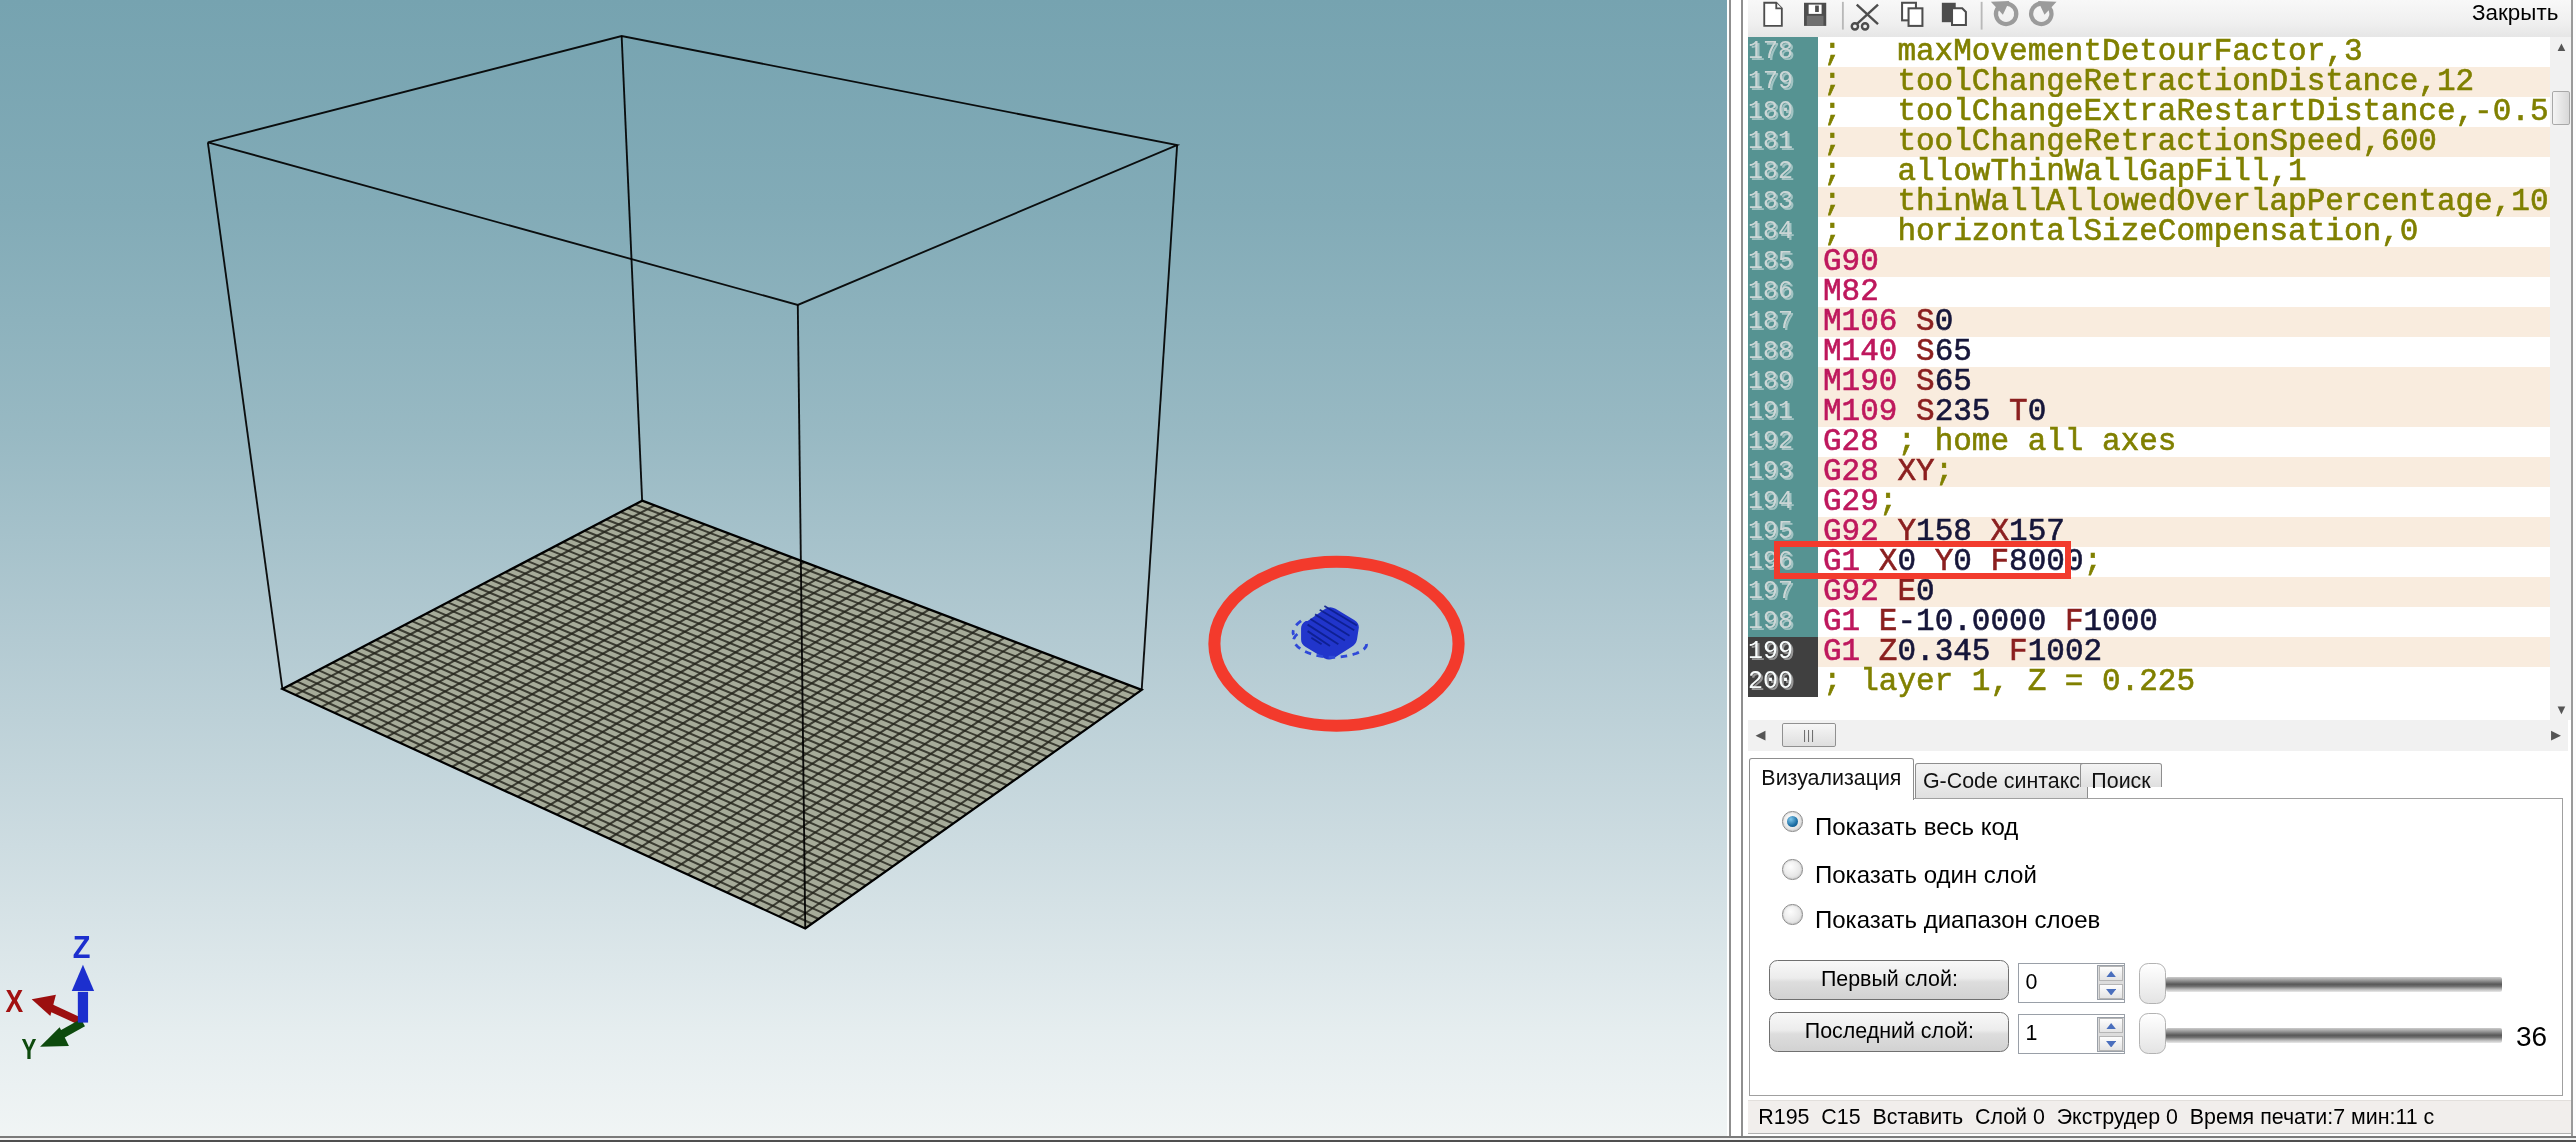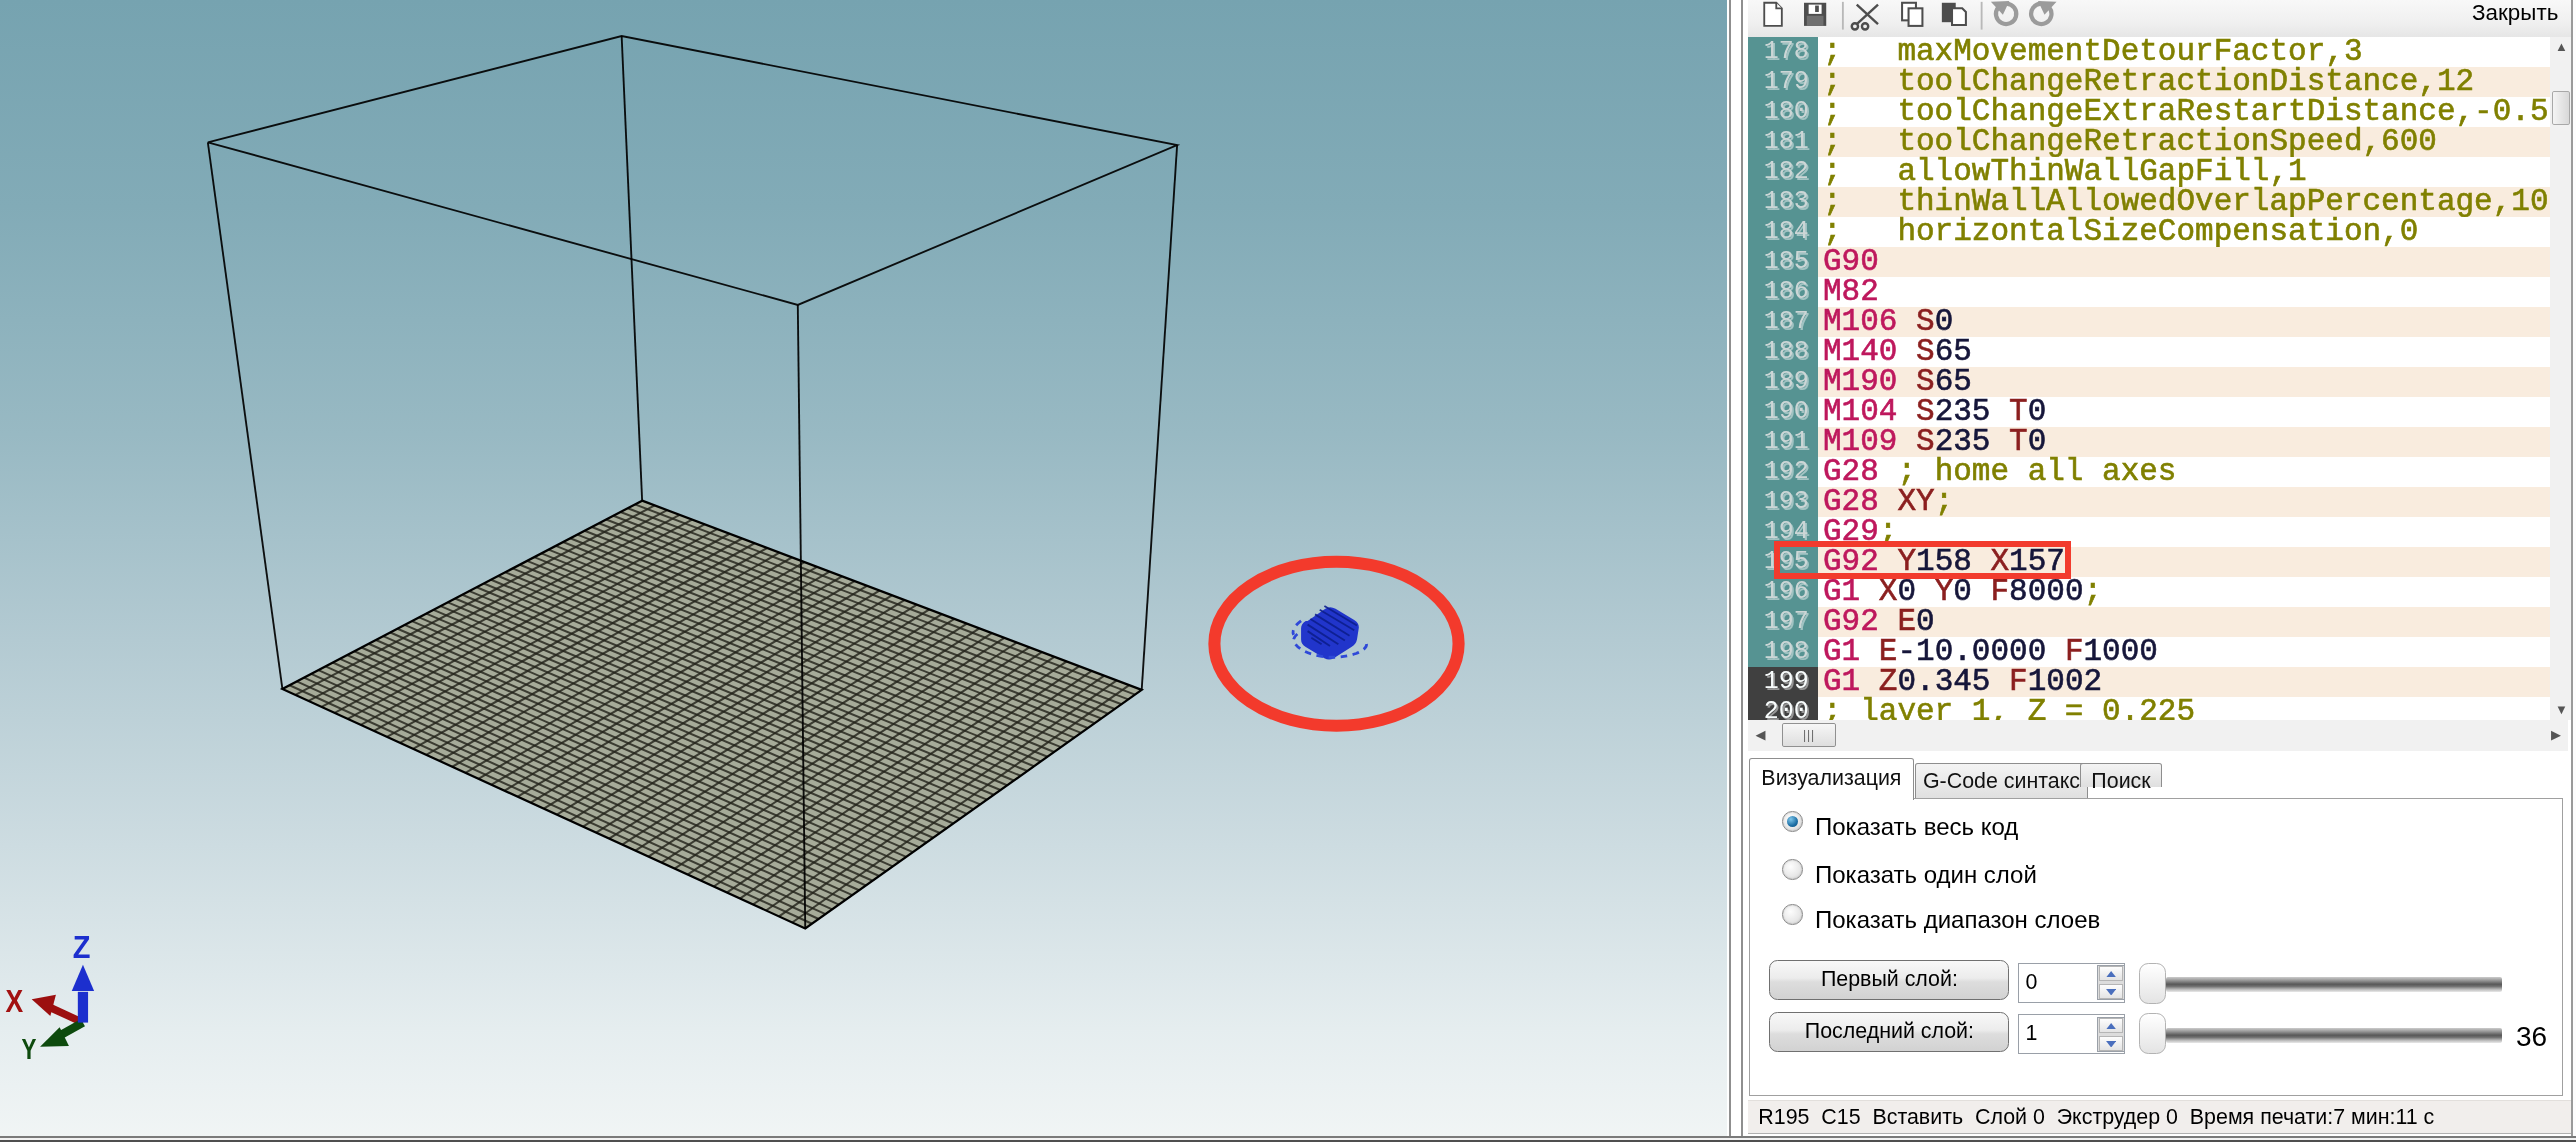--- a/index.html
+++ b/index.html
@@ -15,21 +15,21 @@
 #toolbar{position:absolute;left:0;top:0;width:828px;height:37px;
  background:linear-gradient(180deg,#f8f8f8,#f0f0f0 60%,#e6e6e6)}
 #toolbar svg{position:absolute;left:0;top:0}
 #close{position:absolute;right:17.7px;top:0px;font-size:22.4px;color:#000}
 #editor{position:absolute;left:0;top:37px;width:802px;height:683px;background:#fff;overflow:hidden}
 .row{position:relative;height:30px;width:100%;background:#fff}
 .row.odd{background:#f9ecde}
 .ln{position:absolute;left:0;top:0;width:70px;height:30px;background:#569392;
  color:#ccd6d6;text-shadow:1.9px 1.9px 0 rgba(255,255,255,.45);
  font-family:"Liberation Mono",monospace;font-size:25px;font-weight:normal;
- line-height:30px;text-align:right;padding-right:9.3px}
+ line-height:30px;text-align:left;padding-right:9.3px}
 .ln.sel{background:#404040;color:#f8fcfc}
 .code{position:absolute;left:75px;top:0;height:24px;line-height:30px;white-space:pre;
  font-family:"Liberation Mono",monospace;font-size:31px}
 .code i{font-style:normal;-webkit-text-stroke:0.6px currentColor}
 i.c{color:#808000}
 i.g{color:#be185d}
 i.p{color:#8b1f1f}
 i.n{color:#16163a}
 #redbox{position:absolute;left:26px;top:504px;width:297px;height:38px;border:6.5px solid #f23b2d;z-index:5}
 #vsb{position:absolute;left:802px;top:37px;width:23px;height:683px;background:#f1f1f1}
@@ -288,24 +288,20 @@
           <span class="code"><i class="g">M106</i><i class="n">&nbsp;</i><i class="p">S</i><i class="n">0</i></span>
         </div>
         <div class="row">
           <b class="ln">188</b>
           <span class="code"><i class="g">M140</i><i class="n">&nbsp;</i><i class="p">S</i><i class="n">65</i></span>
         </div>
         <div class="row odd">
           <b class="ln">189</b>
           <span class="code"><i class="g">M190</i><i class="n">&nbsp;</i><i class="p">S</i><i class="n">65</i></span>
         </div>
-        <div class="row">
-          <b class="ln">190</b>
-          <span class="code"><i class="g">M104</i><i class="n">&nbsp;</i><i class="p">S</i><i class="n">235</i><i class="n">&nbsp;</i><i class="p">T</i><i class="n">0</i></span>
-        </div>
         <div class="row odd">
           <b class="ln">191</b>
           <span class="code"><i class="g">M109</i><i class="n">&nbsp;</i><i class="p">S</i><i class="n">235</i><i class="n">&nbsp;</i><i class="p">T</i><i class="n">0</i></span>
         </div>
         <div class="row">
           <b class="ln">192</b>
           <span class="code"><i class="g">G28</i><i class="n">&nbsp;</i><i class="c">;&nbsp;home&nbsp;all&nbsp;axes</i></span>
         </div>
         <div class="row odd">
           <b class="ln">193</b>

